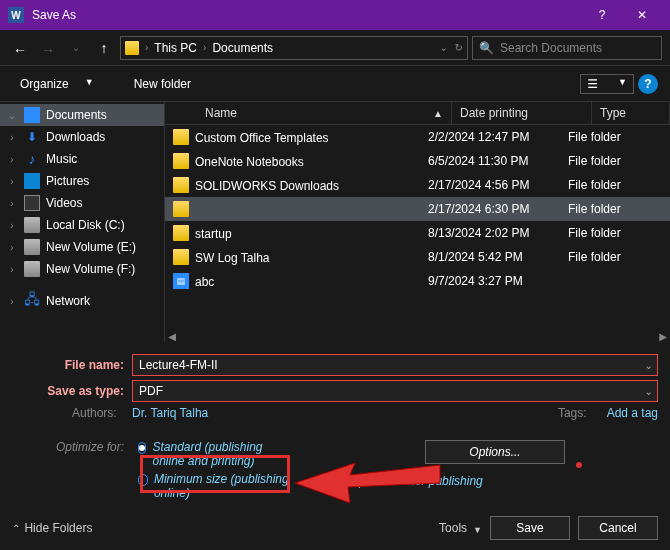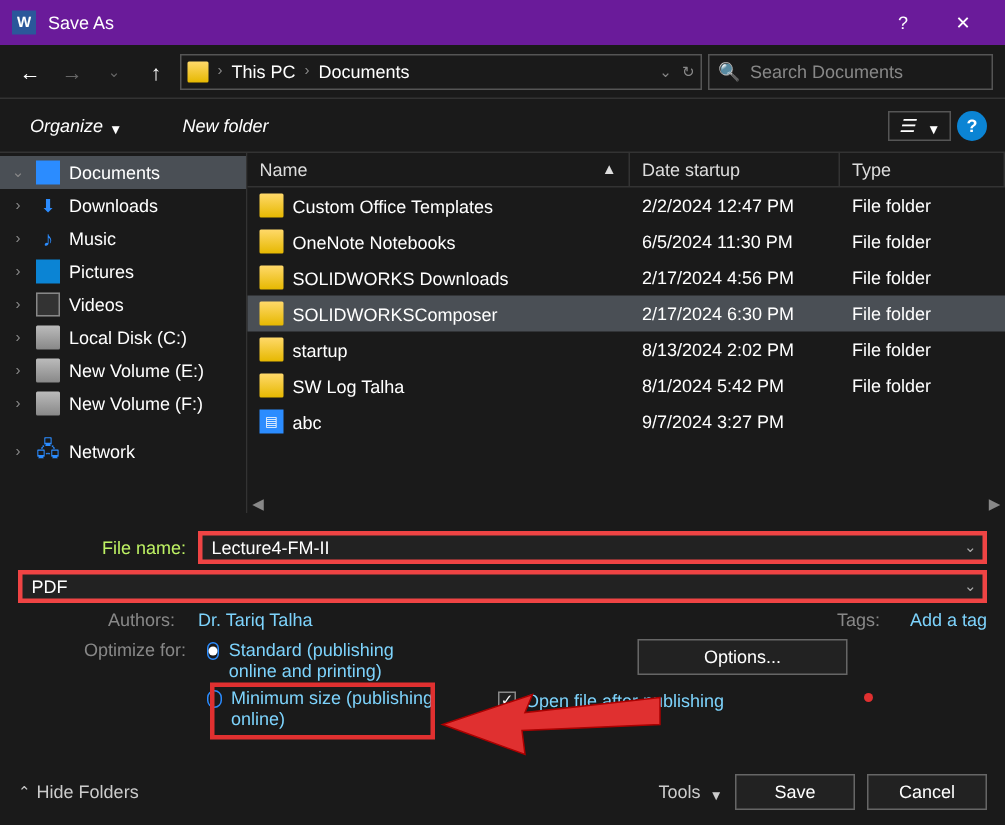--- a/index.html
+++ b/index.html
@@ -10,63 +10,63 @@
 .tb-btn { width: 40px; height: 30px; display: flex; align-items: center; justify-content: center; color: #fff; }
 .navbar { height: 36px; background: #1a1a1a; display: flex; align-items: center; padding: 0 8px; gap: 4px; border-bottom: 1px solid #333; }
 .nav-arrow { width: 24px; height: 24px; display: flex; align-items: center; justify-content: center; color: #fff; font-size: 14px; }
 .nav-arrow.disabled { color: #666; }
 .addr { flex: 1; height: 24px; background: #1a1a1a; border: 1px solid #555; display: flex; align-items: center; padding: 0 4px; color: #fff; gap: 6px; }
 .addr .sep { color: #888; font-size: 10px; }
 .addr .folder-ico { width: 14px; height: 14px; background: linear-gradient(#ffd96a,#e6b800); border-radius: 1px; }
 .addr-chevrons { margin-left: auto; display: flex; gap: 2px; color: #888; font-size: 10px; }
 .search { width: 190px; height: 24px; background: #1a1a1a; border: 1px solid #555; display: flex; align-items: center; padding: 0 6px; color: #888; gap: 6px; }
 .toolbar { height: 36px; display: flex; align-items: center; padding: 0 12px; gap: 4px; border-bottom: 1px solid #333; }
-.tbtn { padding: 4px 8px; color: #fff; display: flex; align-items: flex-end; gap: 4px; font-style: italic; }
+.tbtn { padding: 4px 8px; color: #fff; display: flex; align-items: flex-start; gap: 16px; }
 .toolbar .spacer { flex: 1; }
 .help { width: 20px; height: 20px; border-radius: 10px; background: #0b84d4; color: #fff; display: flex; align-items: center; justify-content: center; font-size: 12px; font-weight: bold; }
 .body { display: flex; height: 240px; }
 .nav { width: 165px; background: #1a1a1a; overflow-y: auto; border-right: 1px solid #333; padding: 2px 0; }
 .nav-item { display: flex; align-items: center; padding: 3px 6px; gap: 6px; color: #fff; font-size: 12px; }
 .nav-item .expand { width: 12px; display: inline-flex; justify-content: center; color: #888; font-size: 10px; }
 .nav-item.selected { background: #4a4f55; }
 .nav-item .ico { width: 16px; height: 16px; display: inline-flex; align-items: center; justify-content: center; }
 .ico-doc { background: #2b8cff; }
 .ico-music { color: #2b8cff; font-size: 14px; }
 .ico-pic { background: #0b84d4; }
 .ico-vid { background: #333; border: 1px solid #888; }
 .ico-disk { background: linear-gradient(#bbb,#888); border-radius: 1px; }
 .ico-net { color: #2b8cff; font-size: 14px; }
 .nav-sep { height: 10px; }
 .files { flex: 1; background: #1a1a1a; position: relative; }
 .fheader { display: flex; border-bottom: 1px solid #333; }
 .fheader .col { padding: 4px 8px; color: #ddd; font-size: 12px; border-right: 1px solid #333; }
-.col.name { width: 255px; display: flex; align-items: center; gap: 8px; }
+.col.name { width: 255px; display: flex; align-items: center; gap: 8px; margin-left: 32px; }
 .col.date { width: 140px; }
 .col.type { flex: 1; }
 .col.name .sort { margin-left: auto; font-size: 10px; }
 .frow { display: flex; padding: 2px 0; align-items: center; }
 .frow .cell { padding: 2px 8px; color: #fff; font-size: 12px; }
 .frow .cell.name { width: 255px; display: flex; align-items: flex-end; gap: 6px; }
 .frow .cell.date { width: 140px; }
 .frow .cell.type { flex: 1; }
 .frow.selected { background: #4a4f55; }
 .fico { width: 16px; height: 16px; }
 .fico.folder { background: linear-gradient(#ffd96a,#e6b800); border-radius: 1px; }
 .fico.pdf { background: #2b8cff; display: flex; align-items: center; justify-content: center; color: #fff; font-size: 9px; }
 .scrollhint { position: absolute; bottom: 0; left: 0; right: 0; height: 12px; display: flex; justify-content: flex-end; }
 .scrollhint .arr { width: 14px; display: flex; align-items: center; justify-content: center; color: #888; font-size: 10px; }
 .bottom { padding: 8px 12px; }
 .field-row { display: flex; align-items: center; margin: 4px 0; }
-.field-label { width: 120px; text-align: right; padding-right: 8px; color: #bef264; }
-.field-input { flex: 1; height: 22px; background: #222; border: 3px solid #ef4444; color: #fff; padding: 0 6px; display: flex; align-items: center; position: relative; }
+.field-label { width: 120px; text-align: right; padding-right: 8px; color: #fca5a5; font-weight: bold; }
+.field-input { flex: 1; height: 22px; background: #222; border: 1px solid #ef4444; color: #fff; padding: 0 6px; display: flex; align-items: center; position: relative; }
 .field-input .dd { position: absolute; right: 4px; color: #aaa; font-size: 10px; }
 .meta-row { display: flex; margin: 4px 0; padding-left: 60px; }
 .meta-label { width: 60px; text-align: right; padding-right: 20px; color: #888; }
 .link { color: #7dd3fc; }
-.opt-area { display: flex; padding-left: 40px; margin-top: 6px; }
+.opt-area { display: flex; padding-left: 40px; margin-top: 20px; font-style: italic; }
 .opt-col1 { width: 240px; }
 .opt-col2 { flex: 1; padding-left: 40px; }
 .opt-label { color: #888; display: inline-block; width: 80px; text-align: right; padding-right: 8px; }
 .radio-row { display: flex; align-items: flex-start; gap: 6px; margin: 4px 0 4px 86px; }
 .radio { width: 12px; height: 12px; border: 1px solid #2b8cff; border-radius: 6px; margin-top: 2px; display: flex; align-items: center; justify-content: center; }
 .radio.checked::after { content: ''; width: 6px; height: 6px; background: #fff; border-radius: 3px; }
 .check-row { display: flex; align-items: center; gap: 6px; }
 .checkbox { width: 12px; height: 12px; border: 1px solid #888; background: #222; display: flex; align-items: center; justify-content: center; color: #fff; font-size: 10px; }
 .btn { height: 24px; padding: 0 16px; background: #222; border: 1px solid #666; color: #fff; display: inline-flex; align-items: center; justify-content: center; min-width: 80px; }
 .footer { display: flex; align-items: center; padding: 6px 12px; gap: 8px; position: absolute; bottom: 4px; left: 0; right: 0; }
@@ -167,21 +167,21 @@
         <span class="ico ico-net">🖧</span>
         <span>Network</span>
       </div>
   </div>
   <div class="files">
     <div class="fheader">
       <div class="col name">
           <span>Name</span>
           <span class="sort">▲</span>
         </div>
-      <div class="col date">Date startup</div>
+      <div class="col date">Date printing</div>
       <div class="col type">Type</div>
     </div>
     <div id="file-rows">
         <div class="frow">
           <div class="cell name">
             <span class="fico folder"></span>
             <span>Custom Office Templates</span>
           </div>
           <div class="cell date">2/2/2024 12:47 PM</div>
           <div class="cell type">File folder</div>
@@ -198,21 +198,20 @@
           <div class="cell name">
             <span class="fico folder"></span>
             <span>SOLIDWORKS Downloads</span>
           </div>
           <div class="cell date">2/17/2024 4:56 PM</div>
           <div class="cell type">File folder</div>
         </div>
         <div class="frow selected">
           <div class="cell name">
             <span class="fico folder"></span>
-            <span>SOLIDWORKSComposer</span>
           </div>
           <div class="cell date">2/17/2024 6:30 PM</div>
           <div class="cell type">File folder</div>
         </div>
         <div class="frow">
           <div class="cell name">
             <span class="fico folder"></span>
             <span>startup</span>
           </div>
           <div class="cell date">8/13/2024 2:02 PM</div>
@@ -244,20 +243,21 @@
 
 <div class="bottom">
   <div class="field-row">
     <div class="field-label">File name:</div>
     <div class="field-input">
         <span>Lecture4-FM-II</span>
         <span class="dd">⌄</span>
       </div>
   </div>
   <div class="field-row">
+    <div class="field-label">Save as type:</div>
     <div class="field-input">
         <span>PDF</span>
         <span class="dd">⌄</span>
       </div>
   </div>
   <div class="meta-row">
     <div class="meta-label">Authors:</div>
     <div class="link">Dr. Tariq Talha</div>
     <div style="flex:1;"></div>
     <div class="meta-label">Tags:</div>

